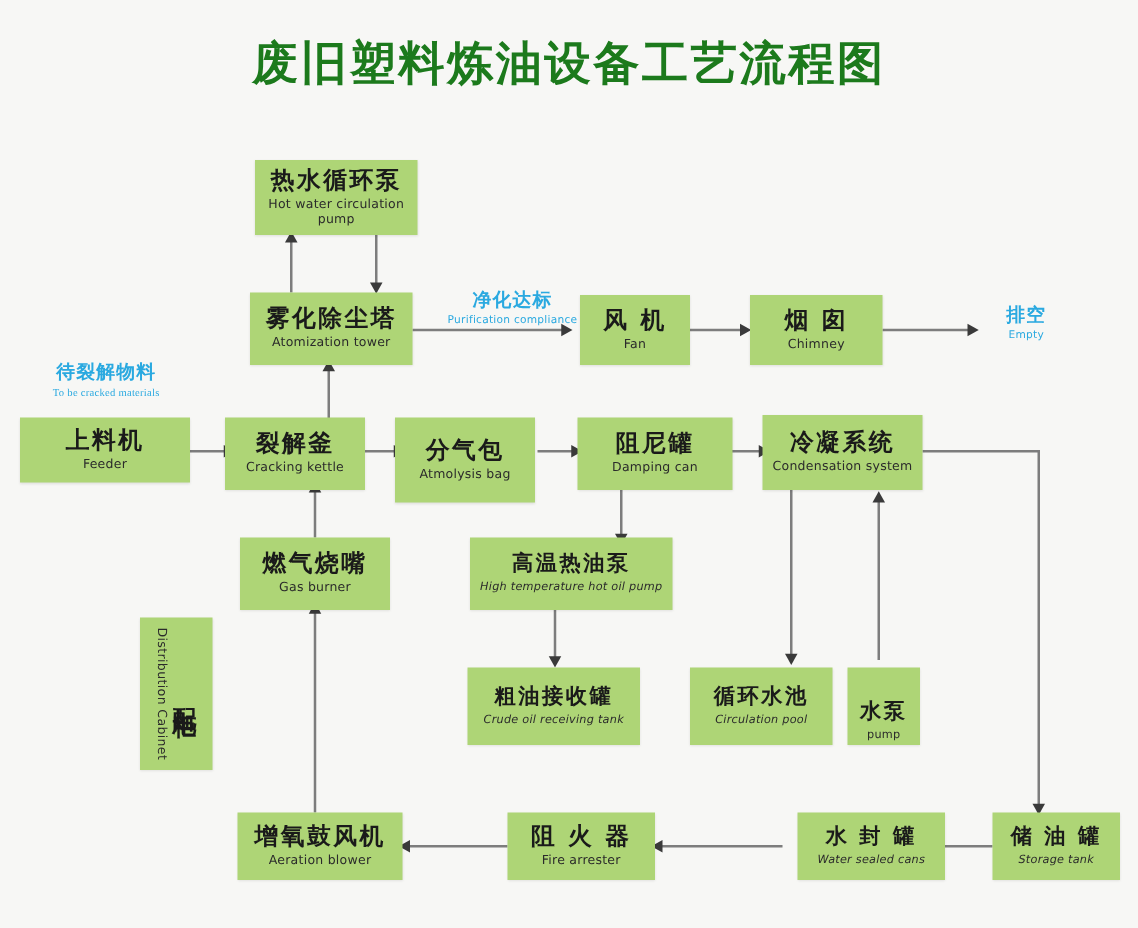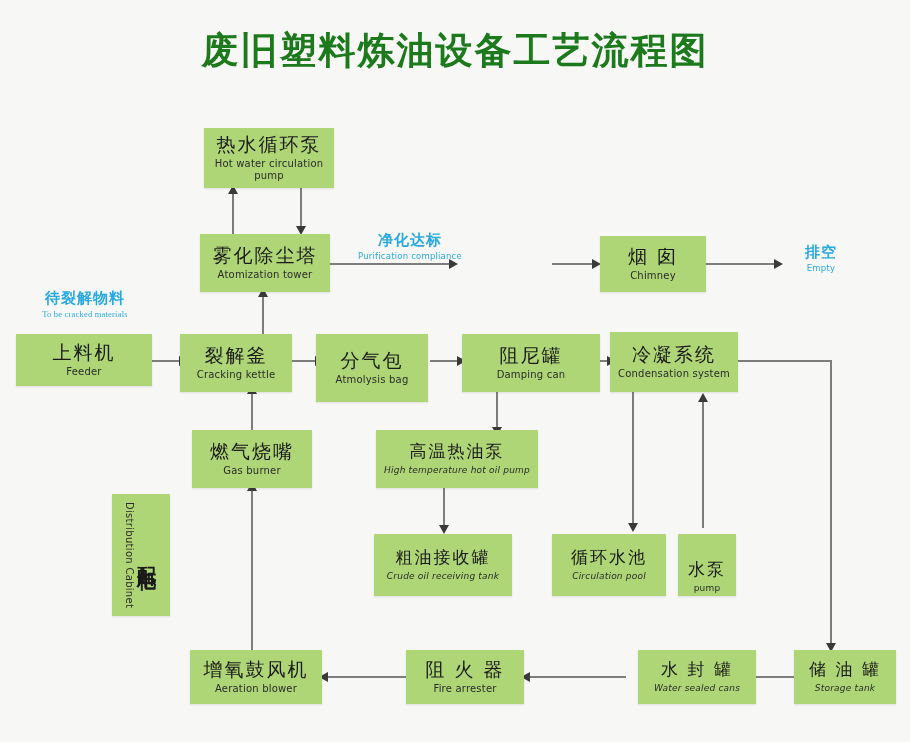--- a/index.html
+++ b/index.html
@@ -24,21 +24,21 @@
   .box{
     position:absolute;
     background:#aed576;
     box-sizing:border-box;
     display:flex;flex-direction:column;
     align-items:center;justify-content:center;
     text-align:center;
     box-shadow:0 1px 2px rgba(0,0,0,.10);
   }
   .box .cn{
-    color:#1a1a1a;font-weight:normal;line-height:1.15;
+    color:#1a1a1a;font-weight:bold;line-height:1.15;
     font-size:19px;letter-spacing:2px;
   }
   .box .en{
     color:#2b2b2b;font-size:10px;line-height:1.2;margin-top:3px;
     letter-spacing:.2px;font-weight:normal;
   }
   .box.small .cn{font-size:17px;}
   .box.small .en{font-size:9px;font-style:italic;}
   .box.tiny .cn{font-size:17px;margin-top:24px;}
   .box.tiny .en{font-size:9px;}
@@ -145,20 +145,24 @@
   <div class="box" style="left:204px;top:128px;width:130px;height:60px;">
     <div class="cn">热水循环泵</div>
     <div class="en">Hot water circulation pump</div>
   </div>
 
   <div class="box" style="left:200px;top:234px;width:130px;height:58px;">
     <div class="cn">雾化除尘塔</div>
     <div class="en">Atomization tower</div>
   </div>
 
+  <div class="box" style="left:464px;top:236px;width:88px;height:56px;">
+    <div class="cn">风 机</div>
+    <div class="en">Fan</div>
+  </div>
 
   <div class="box" style="left:600px;top:236px;width:106px;height:56px;">
     <div class="cn">烟 囱</div>
     <div class="en">Chimney</div>
   </div>
 
   <div class="box" style="left:16px;top:334px;width:136px;height:52px;">
     <div class="cn">上料机</div>
     <div class="en">Feeder</div>
   </div>
@@ -166,21 +170,21 @@
   <div class="box" style="left:180px;top:334px;width:112px;height:58px;">
     <div class="cn">裂解釜</div>
     <div class="en">Cracking kettle</div>
   </div>
 
   <div class="box" style="left:316px;top:334px;width:112px;height:68px;">
     <div class="cn">分气包</div>
     <div class="en">Atmolysis bag</div>
   </div>
 
-  <div class="box" style="left:462px;top:334px;width:138px;height:58px;">
+  <div class="box" style="left:462px;top:334px;width:124px;height:58px;">
     <div class="cn">阻尼罐</div>
     <div class="en">Damping can</div>
   </div>
 
   <div class="box" style="left:610px;top:332px;width:128px;height:60px;">
     <div class="cn">冷凝系统</div>
     <div class="en">Condensation system</div>
   </div>
 
   <div class="box" style="left:192px;top:430px;width:120px;height:58px;">

